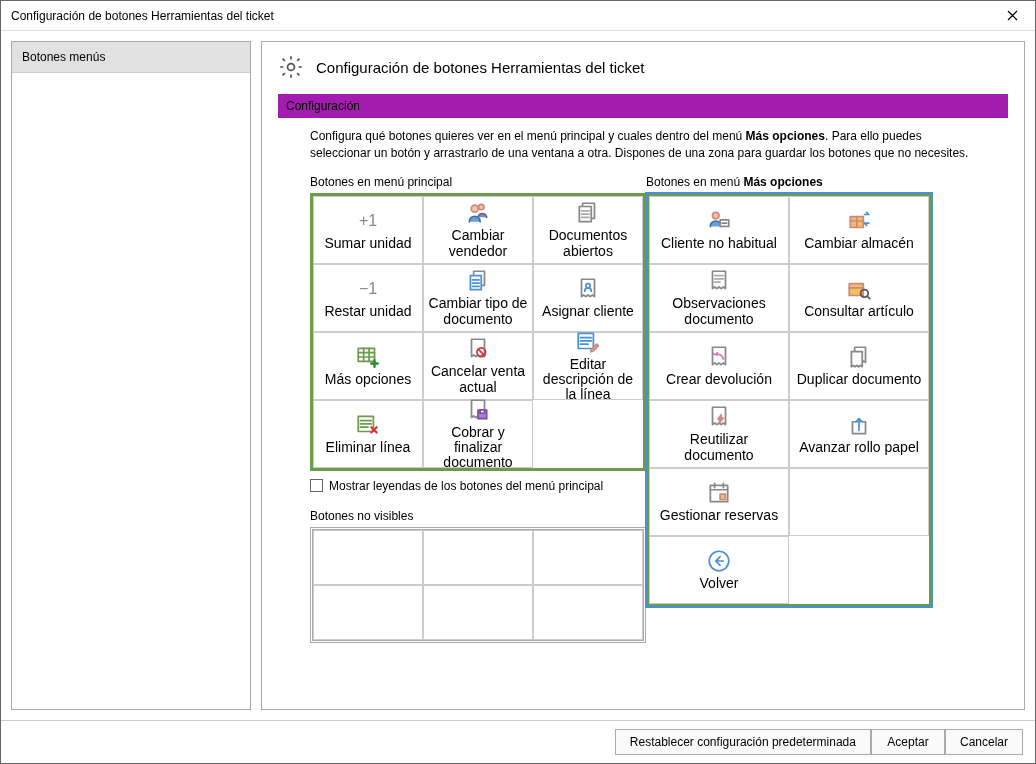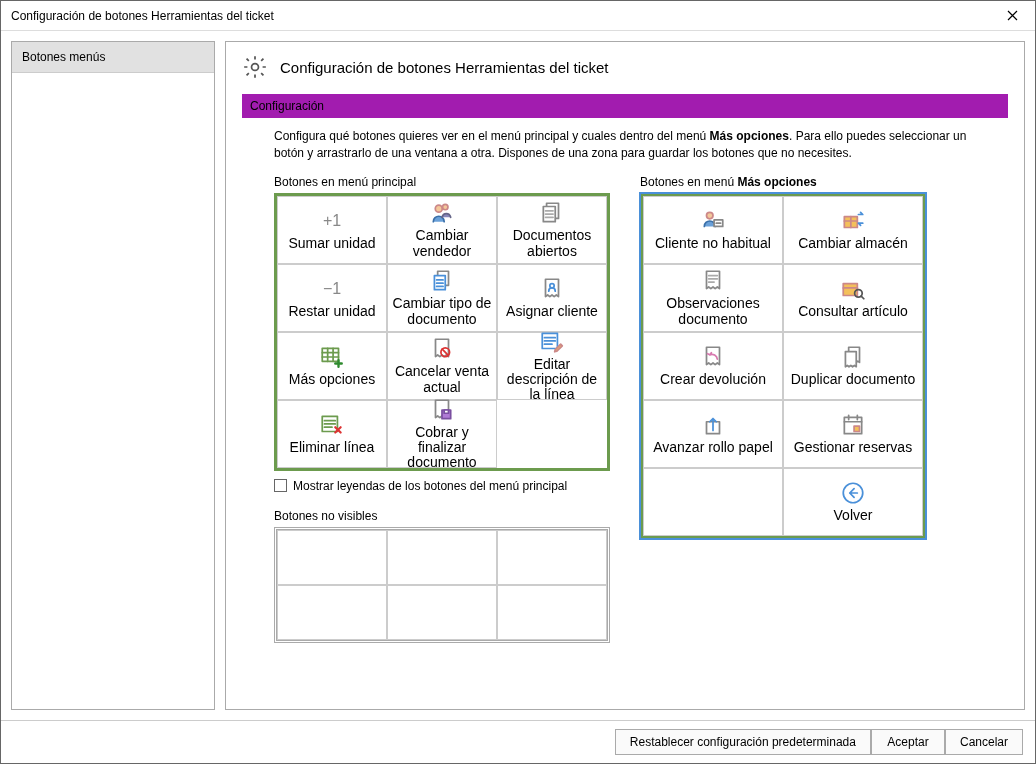--- a/index.html
+++ b/index.html
@@ -30,21 +30,21 @@
     font-size: 14px;
   }
   .body {
     flex: 1;
     display: flex;
     padding: 10px;
     gap: 10px;
     min-height: 0;
   }
   .sidebar {
-    width: 204px;
+    width: 240px;
     border: 1px solid #aaa;
     background: #fff;
   }
   .sidebar-item {
     padding: 8px 10px;
     background: #e1e1e1;
     border-bottom: 1px solid #ccc;
   }
   .main {
     flex: 1;
@@ -64,21 +64,20 @@
     background: #a21caf;
     padding: 5px 8px;
     margin: 0 -0px 10px -0px;
   }
   .desc {
     padding: 0 32px 12px 32px;
     line-height: 1.45;
   }
   .columns {
     display: flex;
-    gap: 30px;
     padding: 0 32px;
   }
   .col { }
   .col-title { margin-bottom: 4px; }
   .btn-grid {
     display: grid;
     grid-auto-rows: 68px;
   }
   .grid-main {
     grid-template-columns: repeat(3, 110px);
@@ -356,20 +355,29 @@
                 <svg viewBox="0 0 24 24" width="26" height="26" fill="none" stroke="#444" stroke-width="1.6" stroke-linecap="round" stroke-linejoin="round">
                   <path d="M8 3h10v14l-1.7-1.2-1.7 1.2-1.6-1.2-1.7 1.2-1.6-1.2-1.7 1.2z" stroke="#888"></path>
                   <path d="M5 7h10v14l-1.7-1.2-1.7 1.2-1.6-1.2-1.7 1.2-1.6-1.2-1.7 1.2z" fill="#fff" stroke="#888"></path>
                 </svg>
               </div>
               <div class="lbl">Duplicar documento</div>
             </div>
             <div class="cell">
               <div class="ic">
                 <svg viewBox="0 0 24 24" width="26" height="26" fill="none" stroke="#444" stroke-width="1.6" stroke-linecap="round" stroke-linejoin="round">
+                  <path d="M6 3h12v16l-2-1.5-2 1.5-2-1.5-2 1.5-2-1.5-2 1.5z" stroke="#888"></path>
+                  <path d="M14 10l-3 4h2l-1 4 4-5h-2z" fill="#f4c05a" stroke="#c88"></path>
+                </svg>
+              </div>
+              <div class="lbl">Reutilizar documento</div>
+            </div>
+            <div class="cell">
+              <div class="ic">
+                <svg viewBox="0 0 24 24" width="26" height="26" fill="none" stroke="#444" stroke-width="1.6" stroke-linecap="round" stroke-linejoin="round">
                   <rect x="6" y="9" width="12" height="11" stroke="#888"></rect>
                   <path d="M12 17V6M9 9l3-3 3 3" stroke="#4a90d9"></path>
                 </svg>
               </div>
               <div class="lbl">Avanzar rollo papel</div>
             </div>
             <div class="cell">
               <div class="ic">
                 <svg viewBox="0 0 24 24" width="26" height="26" fill="none" stroke="#444" stroke-width="1.6" stroke-linecap="round" stroke-linejoin="round">
                   <rect x="4" y="5" width="16" height="15" stroke="#888"></rect>

